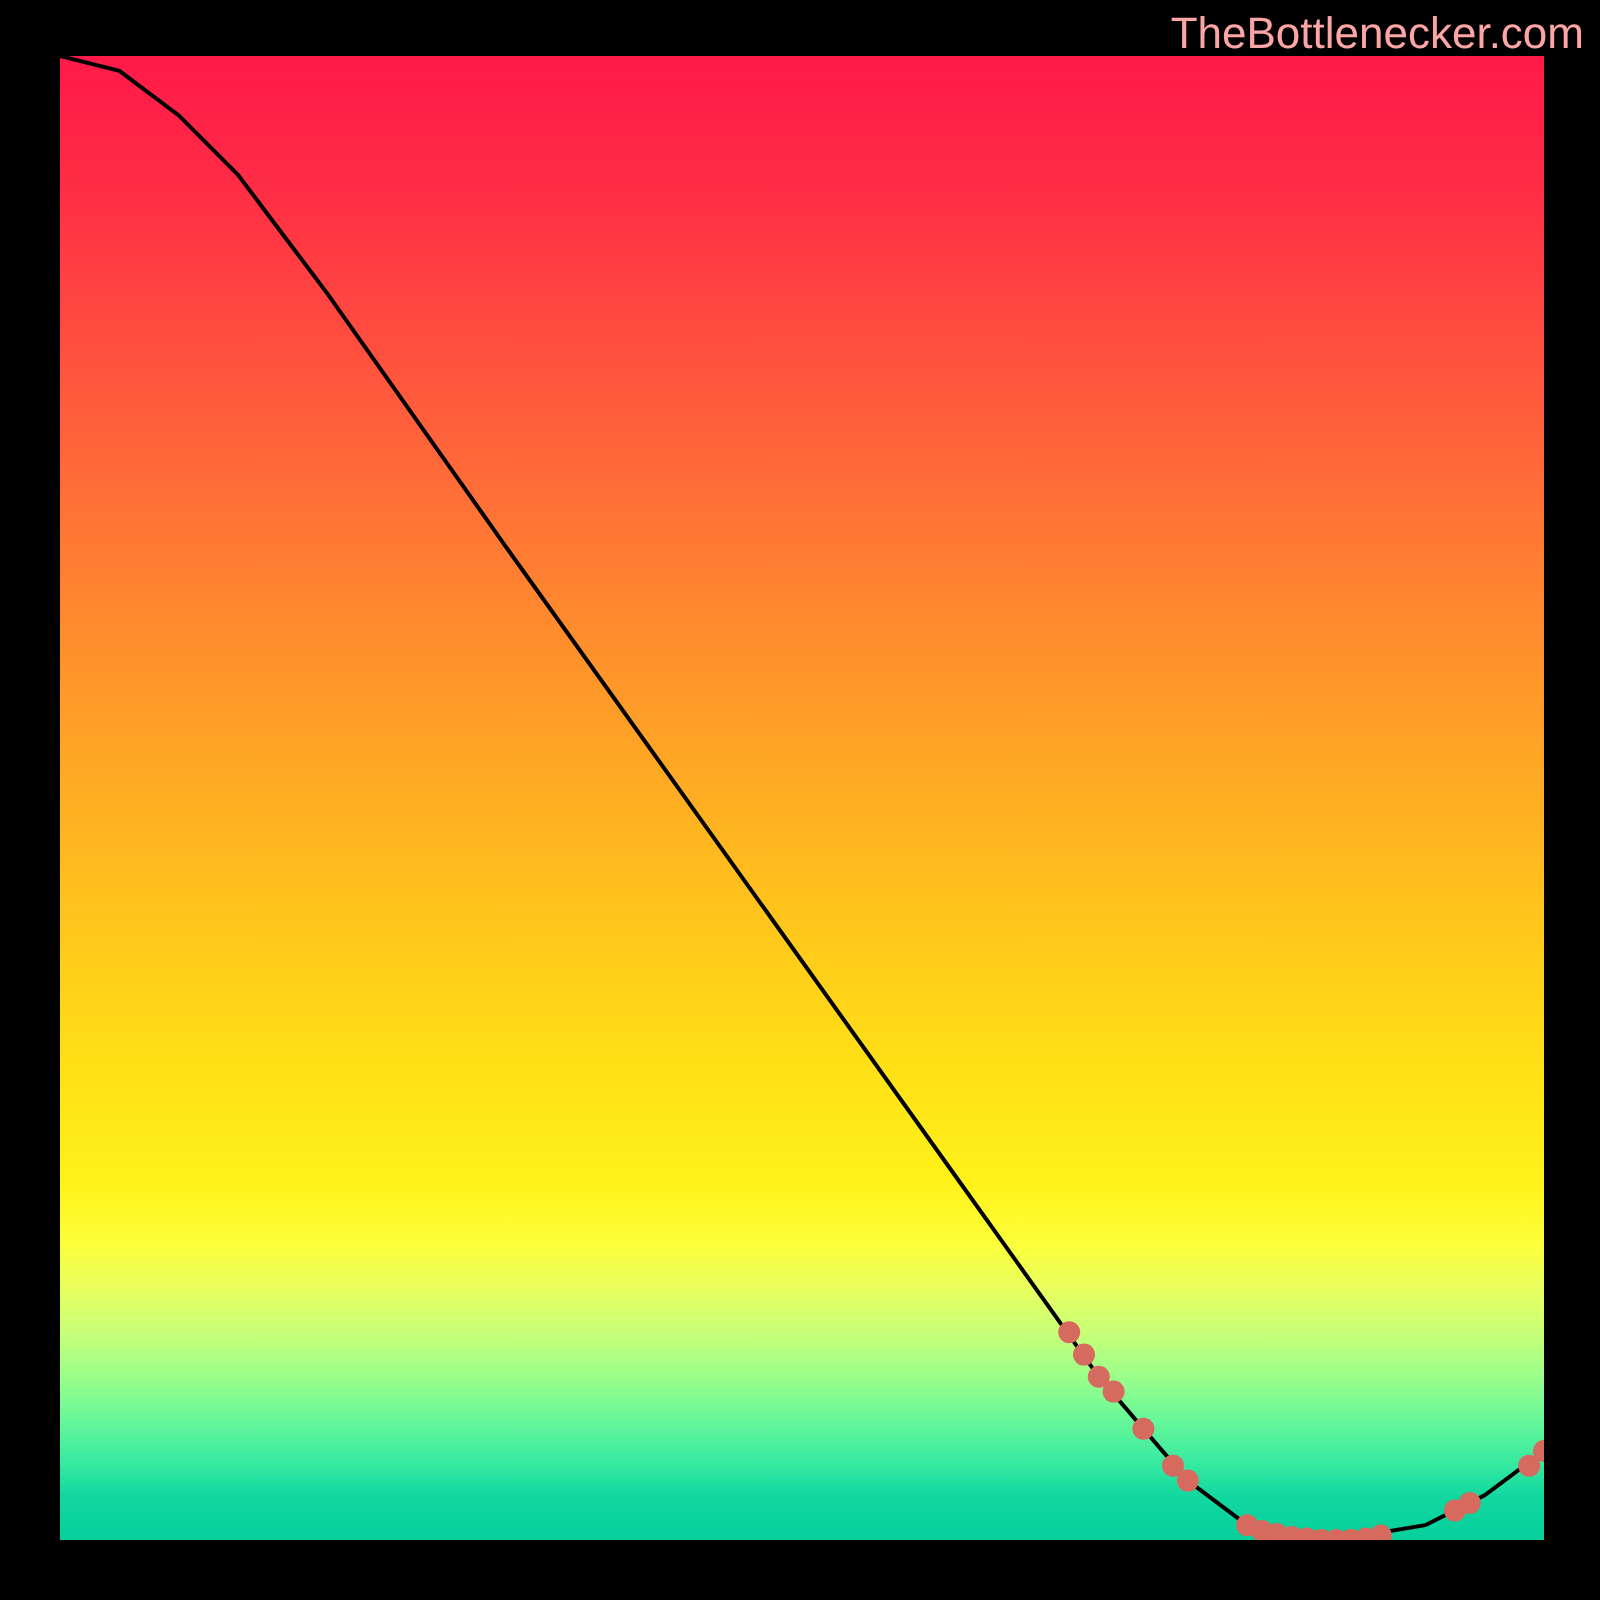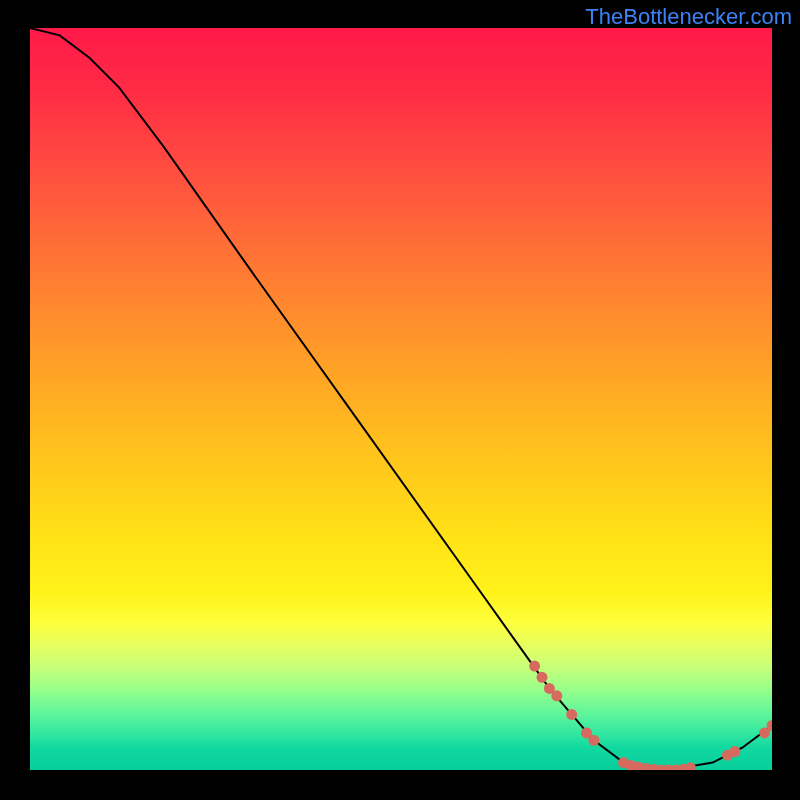--- a/index.html
+++ b/index.html
@@ -8,21 +8,21 @@
     height: 800px;
     background: #000;
     position: relative;
     font-family: Arial, sans-serif;
     overflow: hidden;
   }
   .attribution {
     position: absolute;
     top: 4px;
     right: 8px;
-    color: #3b82f6;
+    color: #fca5a5;
     font-size: 22px;
     z-index: 10;
   }
   .plot-area {
     position: absolute;
     left: 30px;
     top: 28px;
     width: 742px;
     height: 742px;
   }

